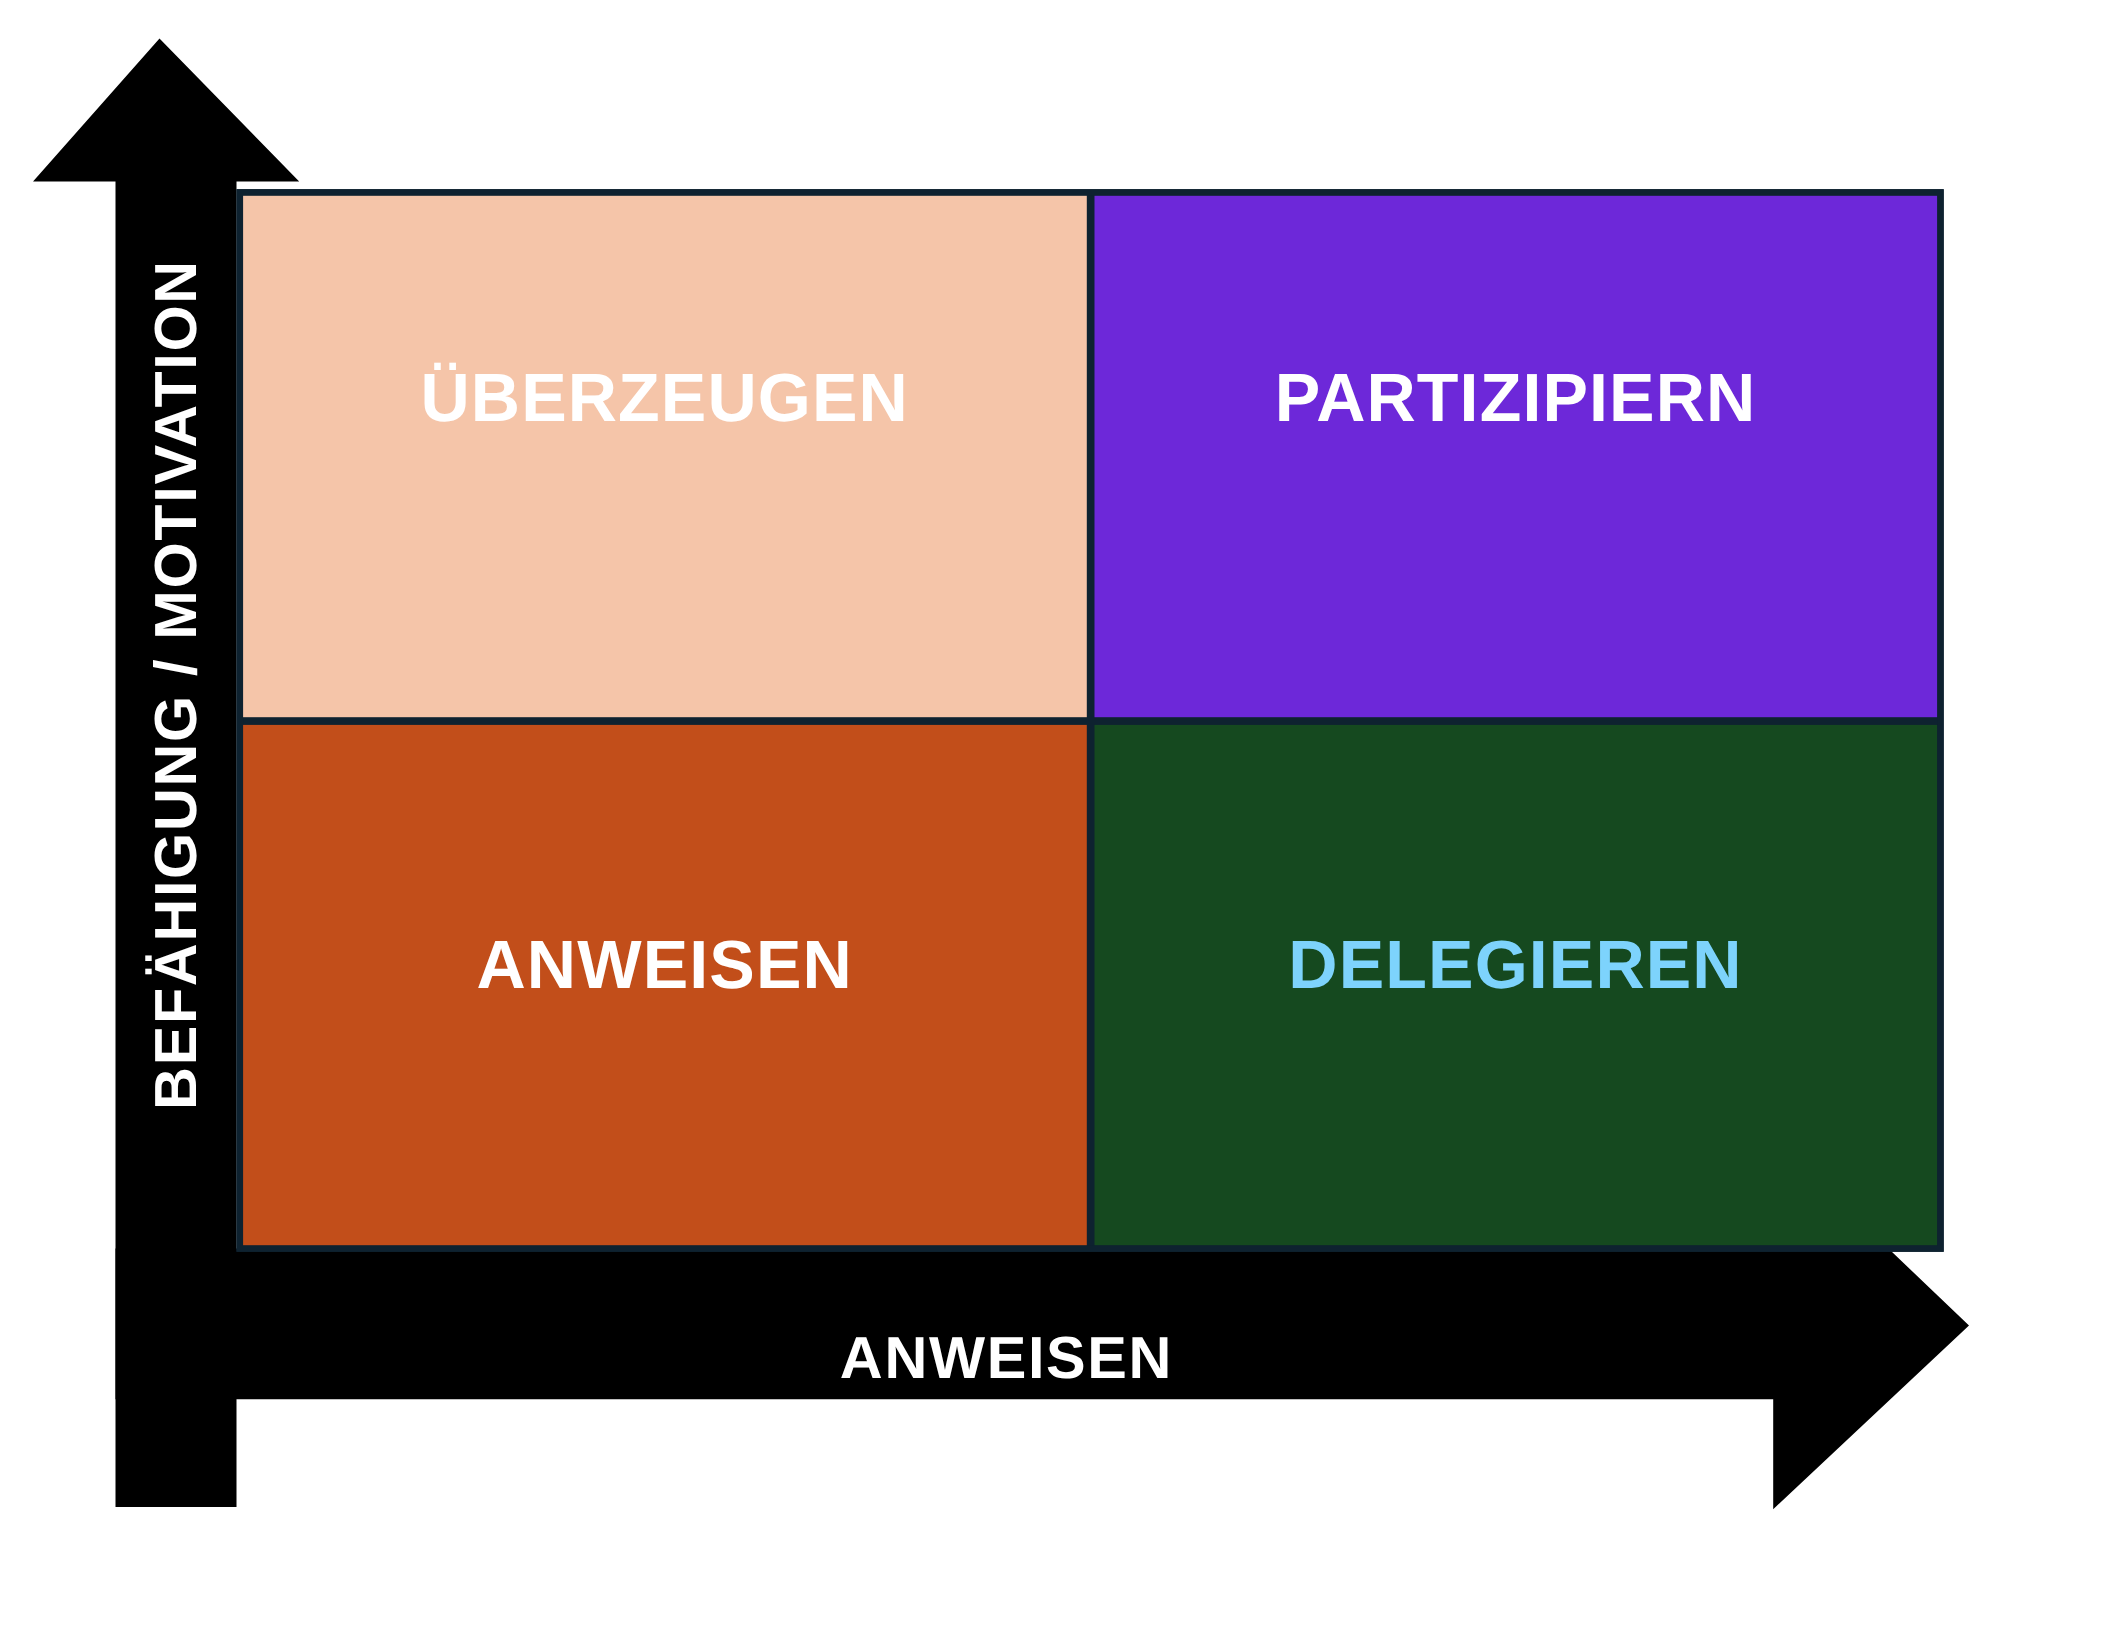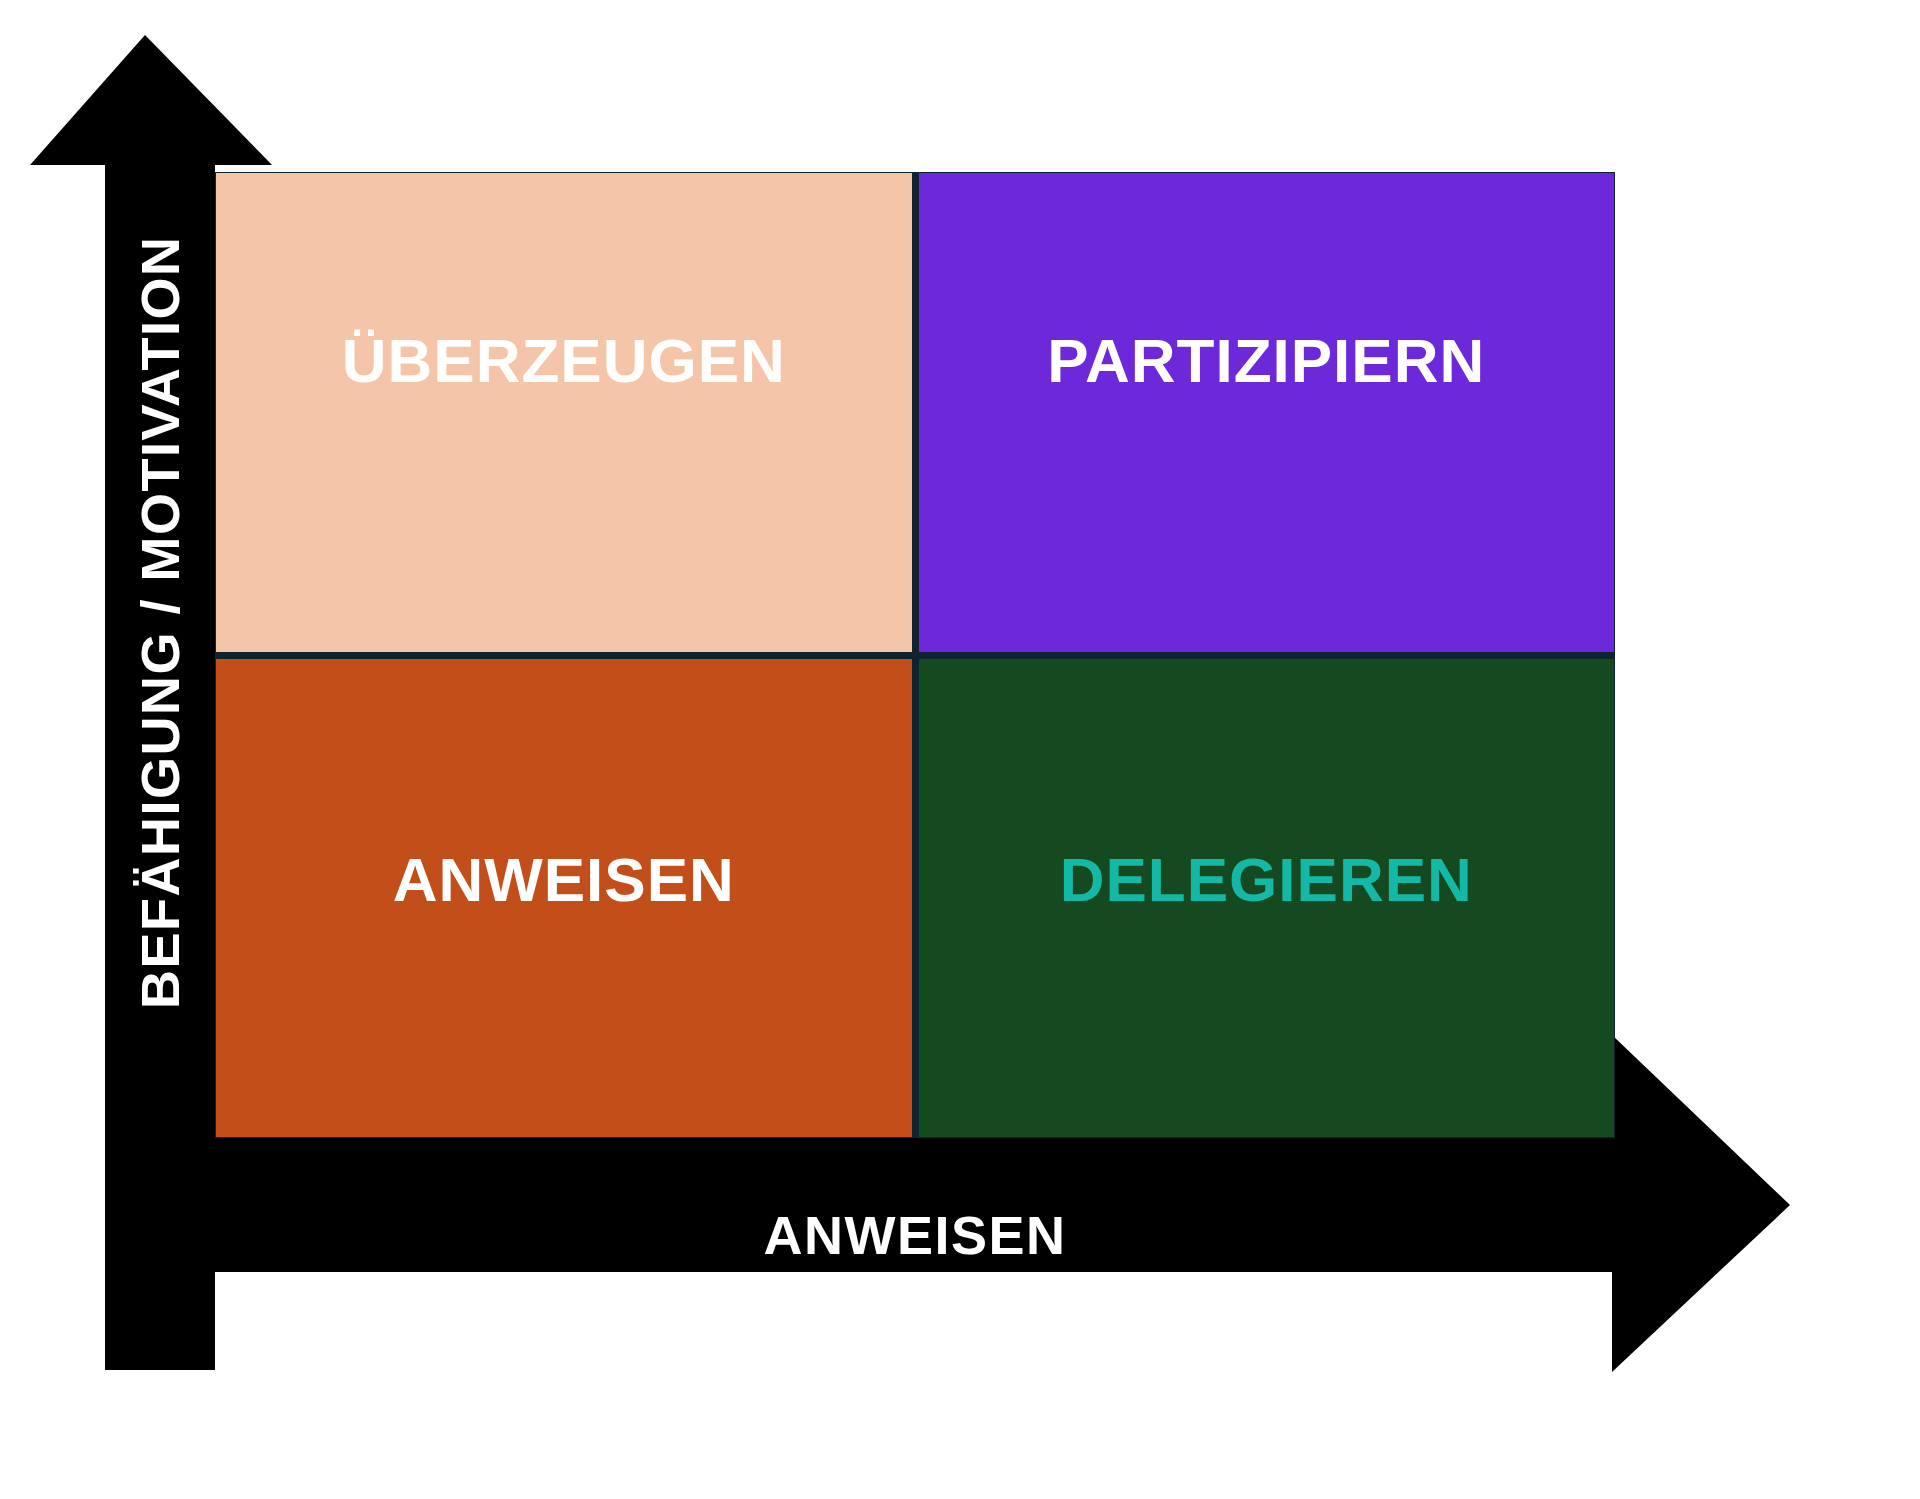--- a/index.html
+++ b/index.html
@@ -62,28 +62,28 @@
     letter-spacing: 1.5px;
     white-space: nowrap;
     font-family: "Liberation Sans", sans-serif;
   }
 
   
   .matrix {
     position: absolute;
     left: 215px;
     top: 172px;
-    width: 1400px;
+    width: 1552px;
     height: 966px;
     display: grid;
     grid-template-columns: 1fr 1fr;
     grid-template-rows: 1fr 1fr;
     background: #0E2230;
     gap: 7px;
-    border: 1px solid #a21caf;
+    border: 6px solid #a21caf;
     box-sizing: border-box;
   }
   .cell {
     display: flex;
     align-items: center;
     justify-content: center;
     box-sizing: border-box;
   }
   .cell-label {
     color: #ffffff;
@@ -122,18 +122,18 @@
 
     <div class="cell row-top" style="background: #6d28d9;">
       <span class="cell-label" style="color: rgb(255, 255, 255);">PARTIZIPIERN</span>
     </div>
 
     <div class="cell row-bottom" style="background: rgb(194, 78, 26);">
       <span class="cell-label" style="color: rgb(255, 255, 255);">ANWEISEN</span>
     </div>
 
     <div class="cell row-bottom" style="background: rgb(21, 73, 31);">
-      <span class="cell-label" style="color: #14b8a6;">DELEGIEREN</span>
+      <span class="cell-label" style="color: #7dd3fc;">DELEGIEREN</span>
     </div>
 
   </div>
 
 </div>
 
 </body></html>

